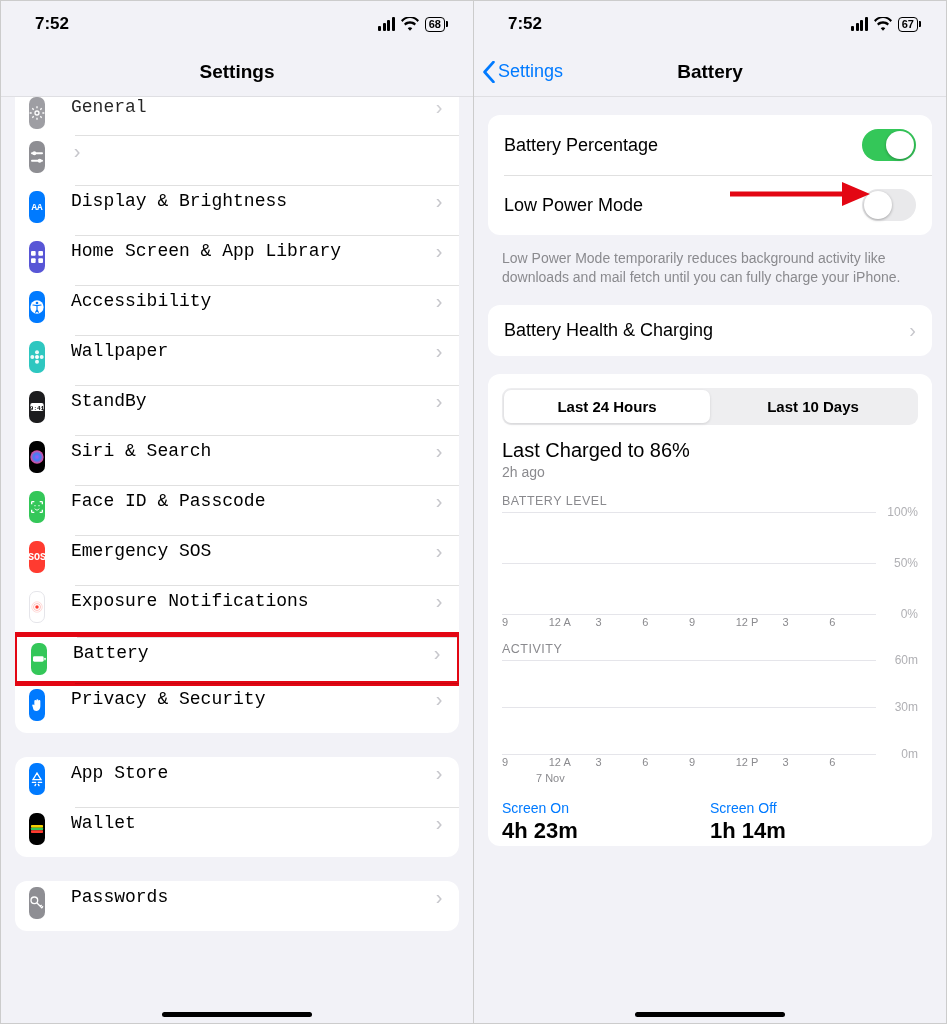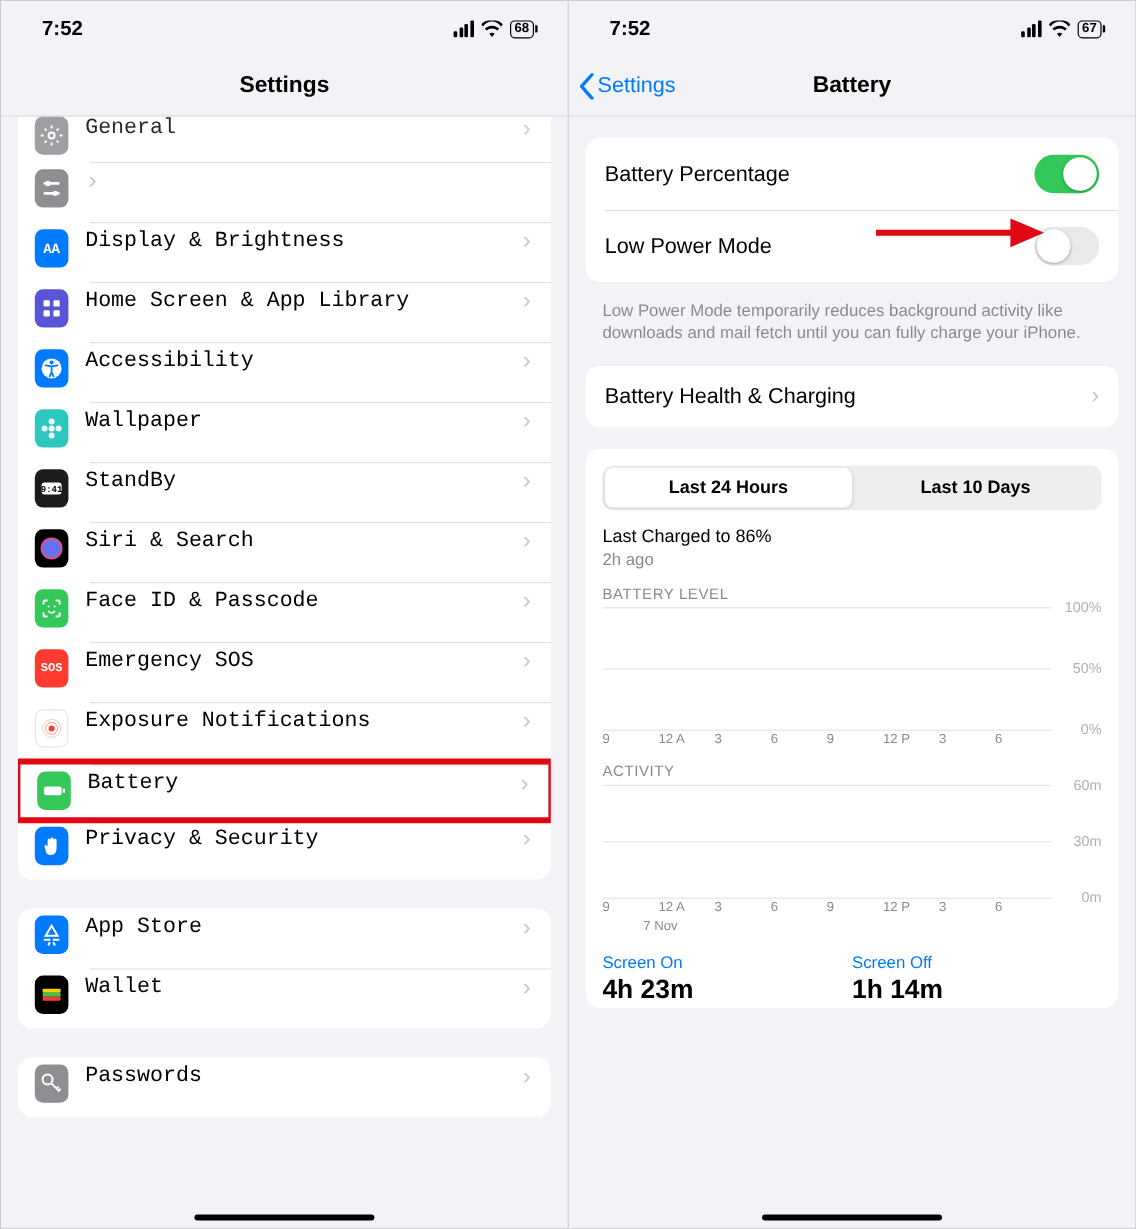--- a/index.html
+++ b/index.html
@@ -75,22 +75,22 @@
     padding: 6px 14px 6px 14px;
     position: relative;
     cursor: pointer;
     font-family: Liberation Mono, monospace;
   }
   .row + .row::before {
     content:""; position:absolute; left:60px; right:0; top:0;
     height:0.5px; background: rgba(0,0,0,0.12);
   }
   .row .icon {
-    width: 28px; height: 32px; border-radius: 7px;
-    margin-right: 14px; flex-shrink:0;
+    width: 16px; height: 32px; border-radius: 7px;
+    margin-right: 26px; flex-shrink:0;
     display:flex; align-items:center; justify-content:center;
     color:#fff; font-size:18px;
   }
   .row .label { flex:1; font-size: 18px; color:#000; }
   .chevron { color:#c7c7cc; font-size:20px; flex-shrink:0; }
   .highlight-box { border:5px solid #e30613; border-radius:4px; margin:-3px -3px; }
 
   
   .b-group {
     background:#fff; border-radius:12px; margin: 18px 14px 8px 14px; overflow:hidden;
@@ -112,21 +112,21 @@
   
   .chart-card { background:#fff; border-radius:12px; margin:18px 14px 0 14px; padding:14px 14px 2px 14px;}
   .segmented {
     display:flex; background:#eeeef0; border-radius:9px; padding:2px; margin-bottom:14px;
   }
   .segmented .seg {
     flex:1; text-align:center; padding:8px 0; font-size:15px; font-weight:600;
     border-radius:7px; cursor:pointer; color:#000;
   }
   .segmented .seg.active { background:#fff; box-shadow:0 1px 3px rgba(0,0,0,0.12);}
-  .charged-title { font-size:15px; font-weight:400; }
+  .charged-title { font-size:20px; font-weight:400; }
   .charged-sub { font-size:14px; color:#8a8a8e; margin:2px 0 14px 0;}
   .chart-label { font-size:12.5px; letter-spacing:0.5px; color:#8a8a8e; margin:6px 0 4px 0;}
   .chart-wrap { position:relative; height:120px; margin-bottom:2px;}
   .chart-wrap.small { height:112px; }
   .y-tick { position:absolute; right:0; font-size:12px; color:#b0b0b4; transform:translateY(-50%);}
   .gridline { position:absolute; left:0; right:42px; height:1px; background:#e5e5ea;}
   .bars { position:absolute; left:0; right:42px; bottom:18px; top:0; display:flex; align-items:flex-end; gap:1px;}
   .bars .bar { flex:1; display:flex; flex-direction:column; justify-content:flex-end; }
   .bar-seg { width:100%; }
   .x-axis { position:absolute; left:0; right:42px; bottom:0; height:16px; display:flex; font-size:11px; color:#8a8a8e;}

